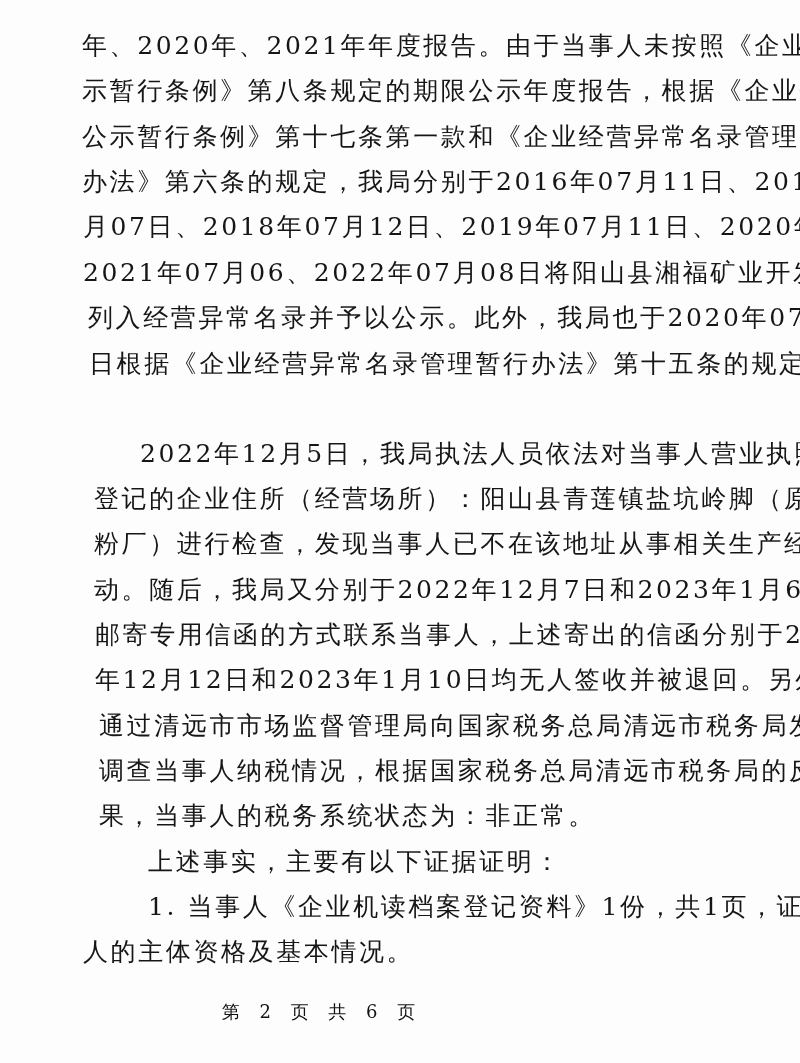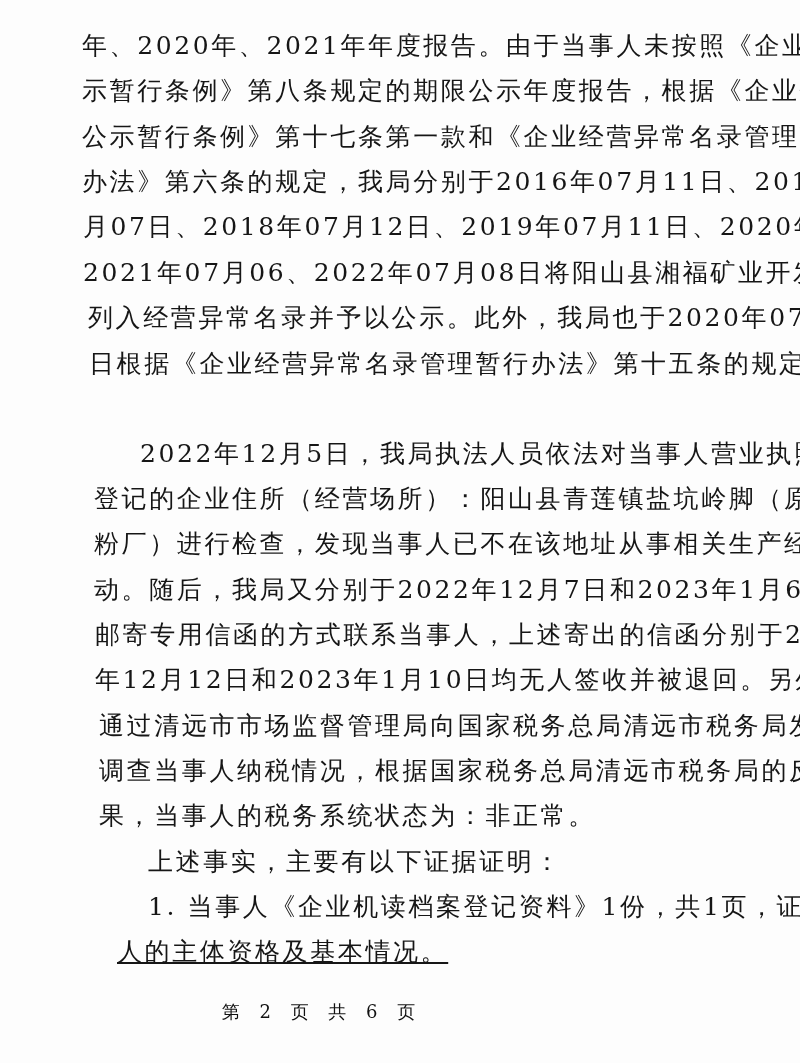--- a/index.html
+++ b/index.html
@@ -58,16 +58,16 @@
   <div class="line" style="left:94px; top:528px;">粉厂）进行检查，发现当事人已不在该地址从事相关生产经营活</div>
   <div class="line" style="left:94px; top:574px;">动。随后，我局又分别于2022年12月7日和2023年1月6日，通过</div>
   <div class="line" style="left:95px; top:619px;">邮寄专用信函的方式联系当事人，上述寄出的信函分别于2022</div>
   <div class="line" style="left:95px; top:664px;">年12月12日和2023年1月10日均无人签收并被退回。另外，我局</div>
   <div class="line" style="left:99px; top:710px;">通过清远市市场监督管理局向国家税务总局清远市税务局发函</div>
   <div class="line" style="left:99px; top:755px;">调查当事人纳税情况，根据国家税务总局清远市税务局的反馈结</div>
   <div class="line" style="left:148px; top:846px;">上述事实，主要有以下证据证明：</div>
 
   <div class="line" style="left:99px; top:800px;">果，当事人的税务系统状态为：非正常。</div>
   <div class="line" style="left:148px; top:891px;">1. 当事人《企业机读档案登记资料》1份，共1页，证明当事</div>
-  <div class="line" style="left:117px; top:936px;text-decoration:underline;">人的主体资格及基本情况。</div>
+  <div class="line" style="left:83px; top:936px;">人的主体资格及基本情况。</div>
 
   <div class="footer">第 2 页 共 6 页</div>
 </div>
 
 </body></html>

